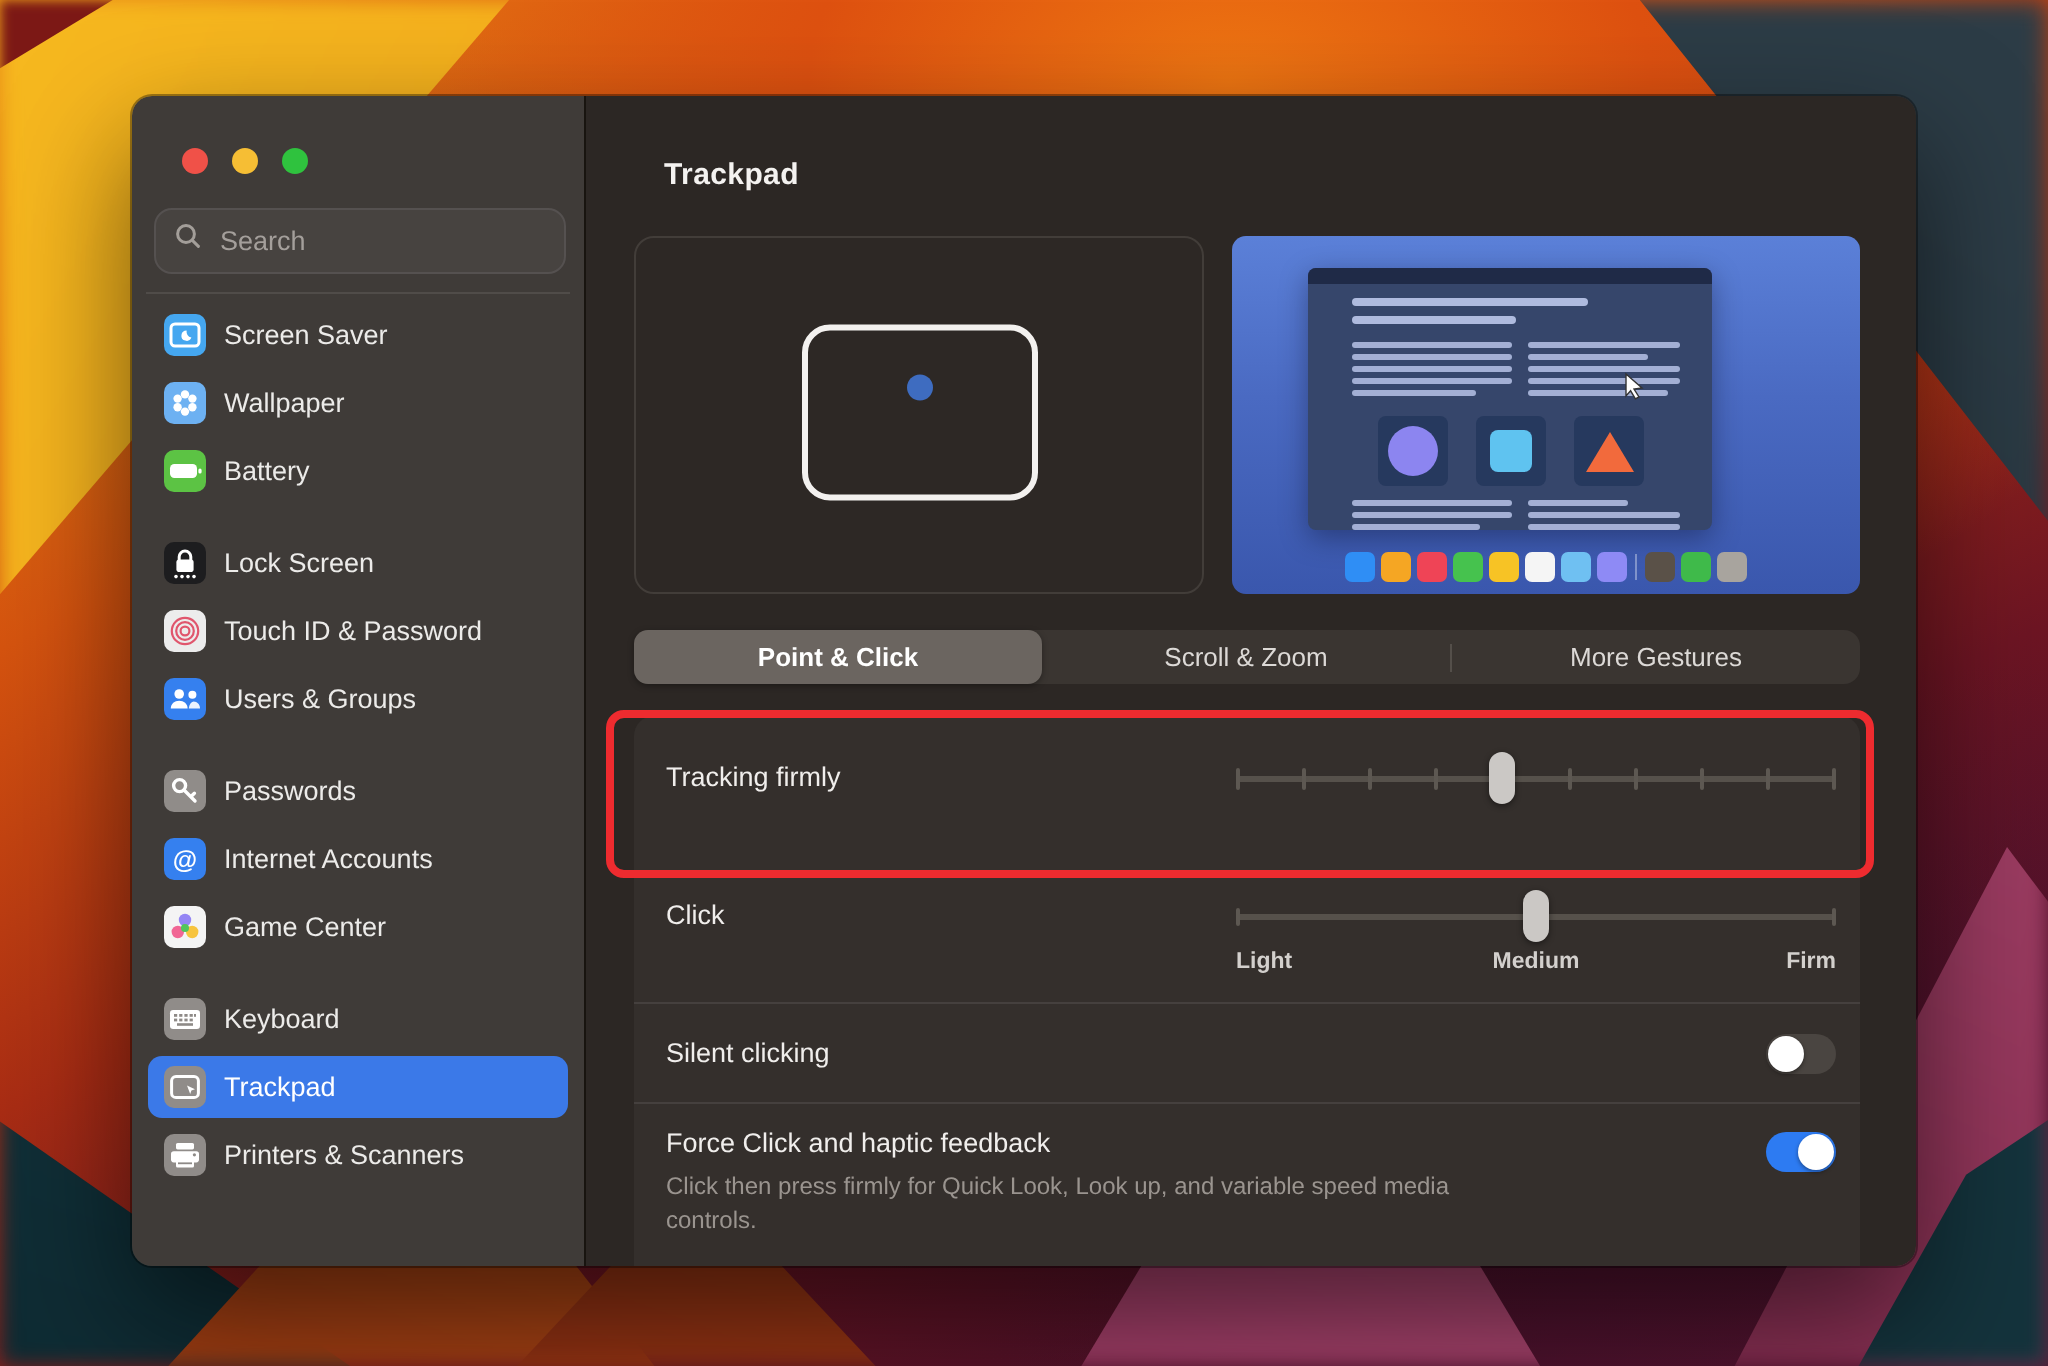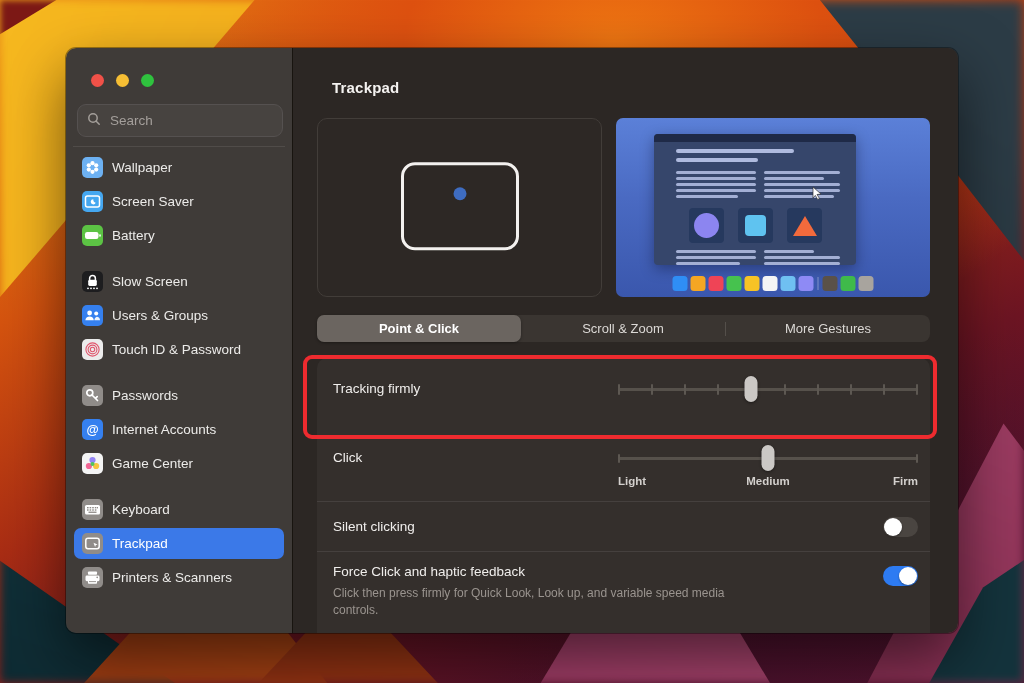--- a/index.html
+++ b/index.html
@@ -135,44 +135,44 @@
             <circle cx="6" cy="6" r="4.2" fill="none" stroke="#a39e99" stroke-width="1.5"></circle>
             <path d="M9.2 9.2l3 3" stroke="#a39e99" stroke-width="1.5" stroke-linecap="round"></path>
           </svg>
       </span>
       <input type="text" placeholder="Search" style="">
     </div>
     <div class="sidebar-nav">
       <div class="sidebar-top-divider"></div>
     <div class="sidebar-group">
           <div class="sidebar-item">
+            <div class="side-icon" style="background: rgb(69, 167, 240);">
+              <svg width="21" height="21" viewBox="0 0 21 21">
+                <rect x="3.5" y="5" width="14" height="11" rx="2" fill="none" stroke="#fff" stroke-width="1.5"></rect>
+                <path d="M11.3 8.2a2.6 2.6 0 1 0 2.4 3.6 3.4 3.4 0 0 1-2.4-3.6z" fill="#fff"></path>
+              </svg>
+            </div>
+            <span>Screen Saver</span>
+          </div>
+          <div class="sidebar-item">
             <div class="side-icon" style="background: rgb(109, 177, 242);">
               <svg width="21" height="21" viewBox="0 0 21 21">
                 <g fill="#fff">
                   <circle cx="10.5" cy="6.2" r="2.1"></circle>
                   <circle cx="14.2" cy="8.3" r="2.1"></circle>
                   <circle cx="14.2" cy="12.6" r="2.1"></circle>
                   <circle cx="10.5" cy="14.8" r="2.1"></circle>
                   <circle cx="6.8" cy="12.6" r="2.1"></circle>
                   <circle cx="6.8" cy="8.3" r="2.1"></circle>
                 </g>
               </svg>
             </div>
             <span>Wallpaper</span>
           </div>
           <div class="sidebar-item">
-            <div class="side-icon" style="background: rgb(69, 167, 240);">
-              <svg width="21" height="21" viewBox="0 0 21 21">
-                <rect x="3.5" y="5" width="14" height="11" rx="2" fill="none" stroke="#fff" stroke-width="1.5"></rect>
-                <path d="M11.3 8.2a2.6 2.6 0 1 0 2.4 3.6 3.4 3.4 0 0 1-2.4-3.6z" fill="#fff"></path>
-              </svg>
-            </div>
-            <span>Screen Saver</span>
-          </div>
-          <div class="sidebar-item">
             <div class="side-icon" style="background: rgb(92, 195, 68);">
               <svg width="21" height="21" viewBox="0 0 21 21">
                 <rect x="3" y="7" width="13.5" height="7" rx="2.2" fill="#fff"></rect>
                 <rect x="17.2" y="9.2" width="1.6" height="2.6" rx="0.8" fill="#fff"></rect>
               </svg>
             </div>
             <span>Battery</span>
           </div>
         </div>
         <div class="sidebar-group">
@@ -182,44 +182,44 @@
                 <path d="M7.6 9V7.4a2.9 2.9 0 0 1 5.8 0V9" fill="none" stroke="#fff" stroke-width="1.5"></path>
                 <rect x="6.2" y="8.8" width="8.6" height="6.2" rx="1.4" fill="#fff"></rect>
                 <g fill="#fff">
                   <circle cx="6" cy="17.3" r="0.9"></circle>
                   <circle cx="9" cy="17.3" r="0.9"></circle>
                   <circle cx="12" cy="17.3" r="0.9"></circle>
                   <circle cx="15" cy="17.3" r="0.9"></circle>
                 </g>
               </svg>
             </div>
-            <span>Slow Screen</span>
+            <span>Lock Screen</span>
+          </div>
+          <div class="sidebar-item">
+            <div class="side-icon" style="background: rgb(236, 236, 236);">
+              <svg width="21" height="21" viewBox="0 0 21 21">
+                <g fill="none" stroke="#e0566d" stroke-width="1.1">
+                  <circle cx="10.5" cy="10.5" r="2.2"></circle>
+                  <circle cx="10.5" cy="10.5" r="4.4"></circle>
+                  <circle cx="10.5" cy="10.5" r="6.6"></circle>
+                </g>
+              </svg>
+            </div>
+            <span>Touch ID &amp; Password</span>
           </div>
           <div class="sidebar-item">
             <div class="side-icon" style="background: rgb(53, 128, 239);">
               <svg width="21" height="21" viewBox="0 0 21 21" fill="#fff">
                 <circle cx="7.6" cy="8" r="2.4"></circle>
                 <path d="M3.4 15.2c0-2.3 1.9-3.8 4.2-3.8s4.2 1.5 4.2 3.8z"></path>
                 <circle cx="14.2" cy="8.4" r="2"></circle>
                 <path d="M12.4 15.2c.2-1.9 1-3 2.4-3.4 1.8.1 3.2 1.5 3.2 3.4z" opacity=".9"></path>
               </svg>
             </div>
             <span>Users &amp; Groups</span>
-          </div>
-          <div class="sidebar-item">
-            <div class="side-icon" style="background: rgb(236, 236, 236);">
-              <svg width="21" height="21" viewBox="0 0 21 21">
-                <g fill="none" stroke="#e0566d" stroke-width="1.1">
-                  <circle cx="10.5" cy="10.5" r="2.2"></circle>
-                  <circle cx="10.5" cy="10.5" r="4.4"></circle>
-                  <circle cx="10.5" cy="10.5" r="6.6"></circle>
-                </g>
-              </svg>
-            </div>
-            <span>Touch ID &amp; Password</span>
           </div>
         </div>
         <div class="sidebar-group">
           <div class="sidebar-item">
             <div class="side-icon" style="background: rgb(144, 140, 137);">
               <svg width="21" height="21" viewBox="0 0 21 21">
                 <circle cx="7.8" cy="7.8" r="3" fill="none" stroke="#fff" stroke-width="1.7"></circle>
                 <path d="M10 10l5.5 5.5M13.4 13.4l1.8-1.8" stroke="#fff" stroke-width="1.7" fill="none" stroke-linecap="round"></path>
               </svg>
             </div>

